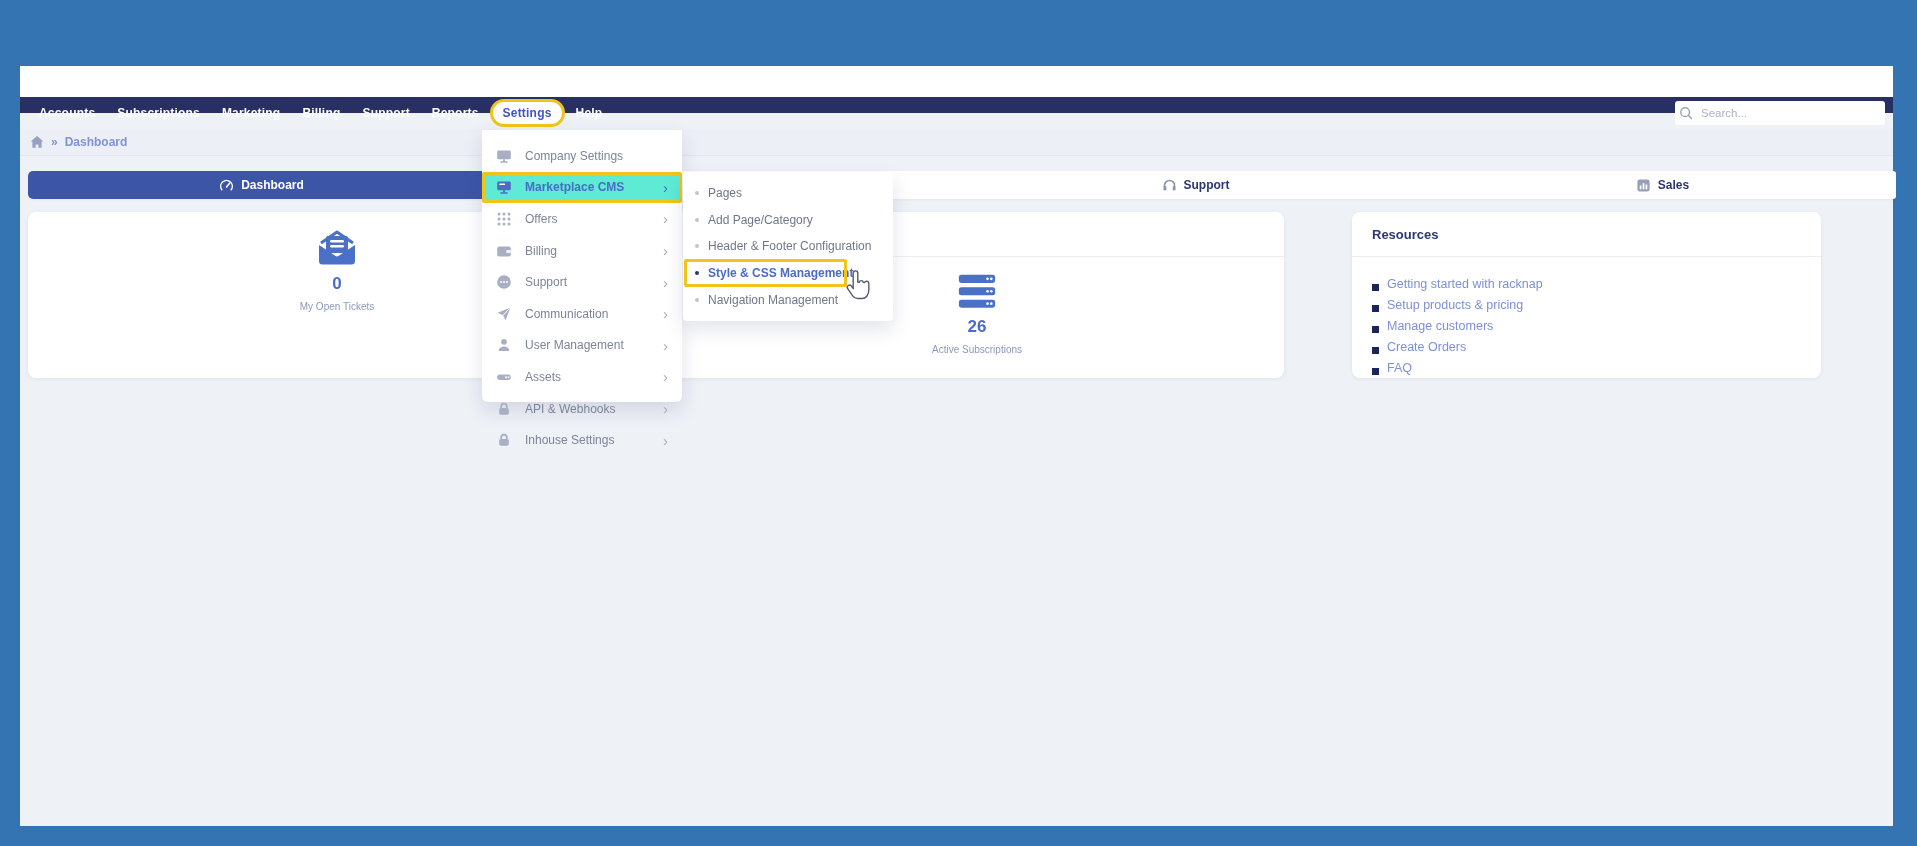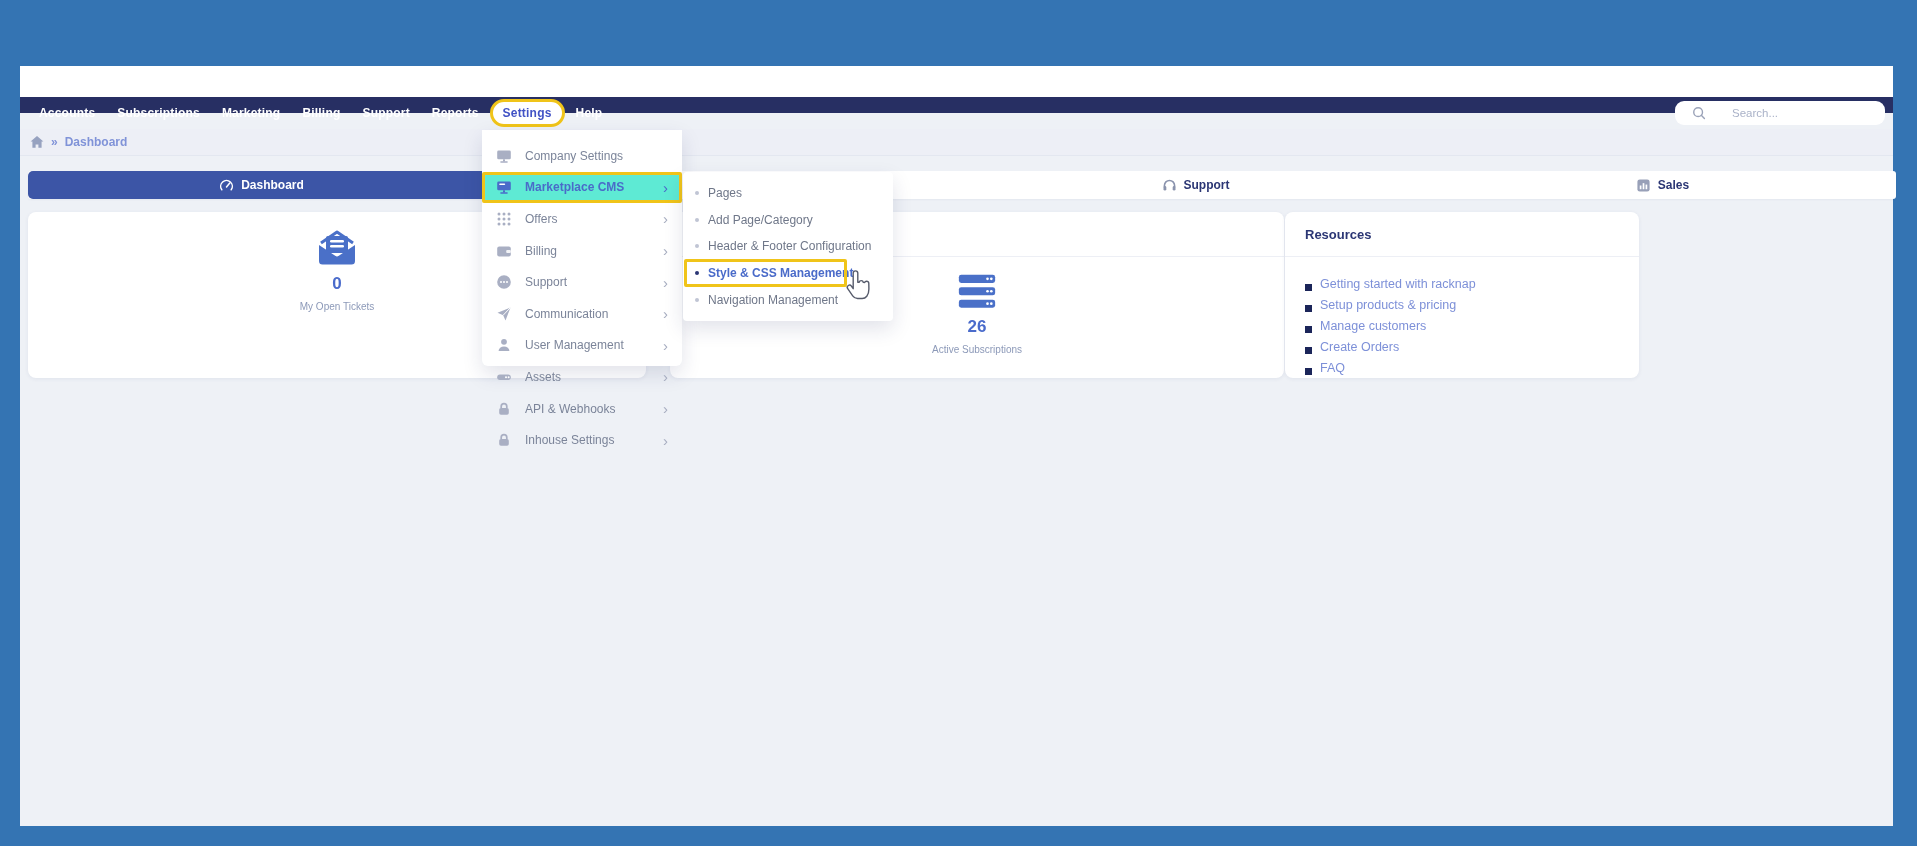--- a/index.html
+++ b/index.html
@@ -9,47 +9,47 @@
     font-family:"Liberation Sans",sans-serif;
   }
   .page{position:absolute;left:20px;top:66px;width:1873px;height:760px;background:#eef1f6;}
   .topstrip{position:absolute;left:0;top:0;width:100%;height:31px;background:#ffffff;}
 
   
   .navbar{position:absolute;left:0;top:31px;width:100%;height:16px;background:#272f63;}
   .nav-items{position:absolute;left:0;top:0;height:32px;display:flex;align-items:center;gap:22px;padding-left:19px;}
   .nav-item{color:#ffffff;font-size:12px;font-weight:700;letter-spacing:.2px;white-space:nowrap;cursor:pointer;}
   .nav-item.active{background:#ffffff;color:#4152c5;border:3px solid #f0c419;border-radius:14px;padding:4px 10px;margin:0 -11px;}
-  .search{position:absolute;right:8px;top:4px;height:24px;width:210px;background:#ffffff;border-radius:9px;display:flex;align-items:center;padding:0 17px;gap:24px;box-sizing:border-box;}
+  .search{position:absolute;right:8px;top:4px;height:24px;width:210px;background:#ffffff;border-radius:3px;display:flex;align-items:center;padding:0 4px;gap:6px;box-sizing:border-box;}
   .search input{border:none;outline:none;flex:1;min-width:0;font-size:11.5px;color:#6c7590;background:transparent;font-family:"Liberation Sans",sans-serif;}
   .search input::placeholder{color:#aab2c8;}
 
   
   .breadcrumb{position:absolute;left:0;top:63px;width:100%;height:27px;background:#edeff6;border-bottom:1px solid #e3e7f0;box-sizing:border-box;display:flex;align-items:center;gap:7px;padding-left:10px;color:#8093d8;font-size:12px;font-weight:600;}
 
   
   .tabbar{position:absolute;left:8px;top:105px;width:1868px;height:28px;background:#ffffff;border-radius:3px;display:flex;box-shadow:0 1px 2px rgba(43,54,116,.05);}
   .tab{flex:1;display:flex;align-items:center;justify-content:center;gap:7px;font-size:12px;font-weight:600;color:#2b3674;cursor:pointer;}
   .tab.active{background:#3c55a6;color:#ffffff;border-radius:5px;}
 
   
   .card{position:absolute;top:146px;height:166px;background:#ffffff;border-radius:8px;box-shadow:0 1px 4px rgba(43,54,116,.07);box-sizing:border-box;}
   .card.tickets{left:8px;width:618px;}
   .card.mid{left:650px;width:614px;}
-  .card.resources{left:1265px;width:354px;}
+  .card.resources{left:1332px;width:469px;}
   .card-head{height:45px;display:flex;align-items:center;padding:0 20px;font-size:13px;font-weight:700;color:#2b3674;border-bottom:1px solid #edeff5;box-sizing:border-box;}
   .card-body-center{display:flex;flex-direction:column;align-items:center;padding-top:16px;}
   .count{font-size:17px;font-weight:700;color:#4a6bcb;margin-top:6px;}
   .metric-label{font-size:10px;color:#8c99b8;margin-top:7px;}
   .res-body{padding:13px 20px;}
   .res-link{display:flex;align-items:flex-end;gap:8px;height:21px;font-size:12.5px;color:#7d90d8;cursor:pointer;}
   .res-bullet{width:7px;height:7px;background:#1b2559;flex:none;}
 
   
-  .menu{position:absolute;left:462px;top:64px;width:200px;height:236px;background:#ffffff;border-radius:0 0 6px 6px;box-shadow:0 8px 20px rgba(30,40,90,.13);padding:10px 0;box-sizing:border-box;z-index:20;}
+  .menu{position:absolute;left:462px;top:64px;width:200px;height:272px;background:#ffffff;border-radius:0 0 6px 6px;box-shadow:0 8px 20px rgba(30,40,90,.13);padding:10px 0;box-sizing:border-box;z-index:20;}
   .menu-item{height:31.6px;display:flex;align-items:center;padding:0 14px;gap:13px;box-sizing:border-box;cursor:pointer;}
   .mi-icon{width:16px;height:16px;flex:none;}
   .mi-label{flex:1;font-size:12px;color:#7b8499;font-weight:500;white-space:nowrap;}
   .mi-chev{color:#a7adc0;font-size:15px;line-height:1;}
   .menu-item.hl{border:3px solid #f0c419;background:#5eead4;border-radius:2px;padding:0 11px;}
   .menu-item.hl .mi-label{color:#4a6bc9;font-weight:700;}
   .menu-item.hl .mi-chev{color:#4a6bc9;}
 
   
   .submenu{position:absolute;left:663px;top:106px;width:210px;height:149px;background:#ffffff;border-radius:4px;box-shadow:0 8px 20px rgba(30,40,90,.13);padding:8px 0;box-sizing:border-box;z-index:21;}

